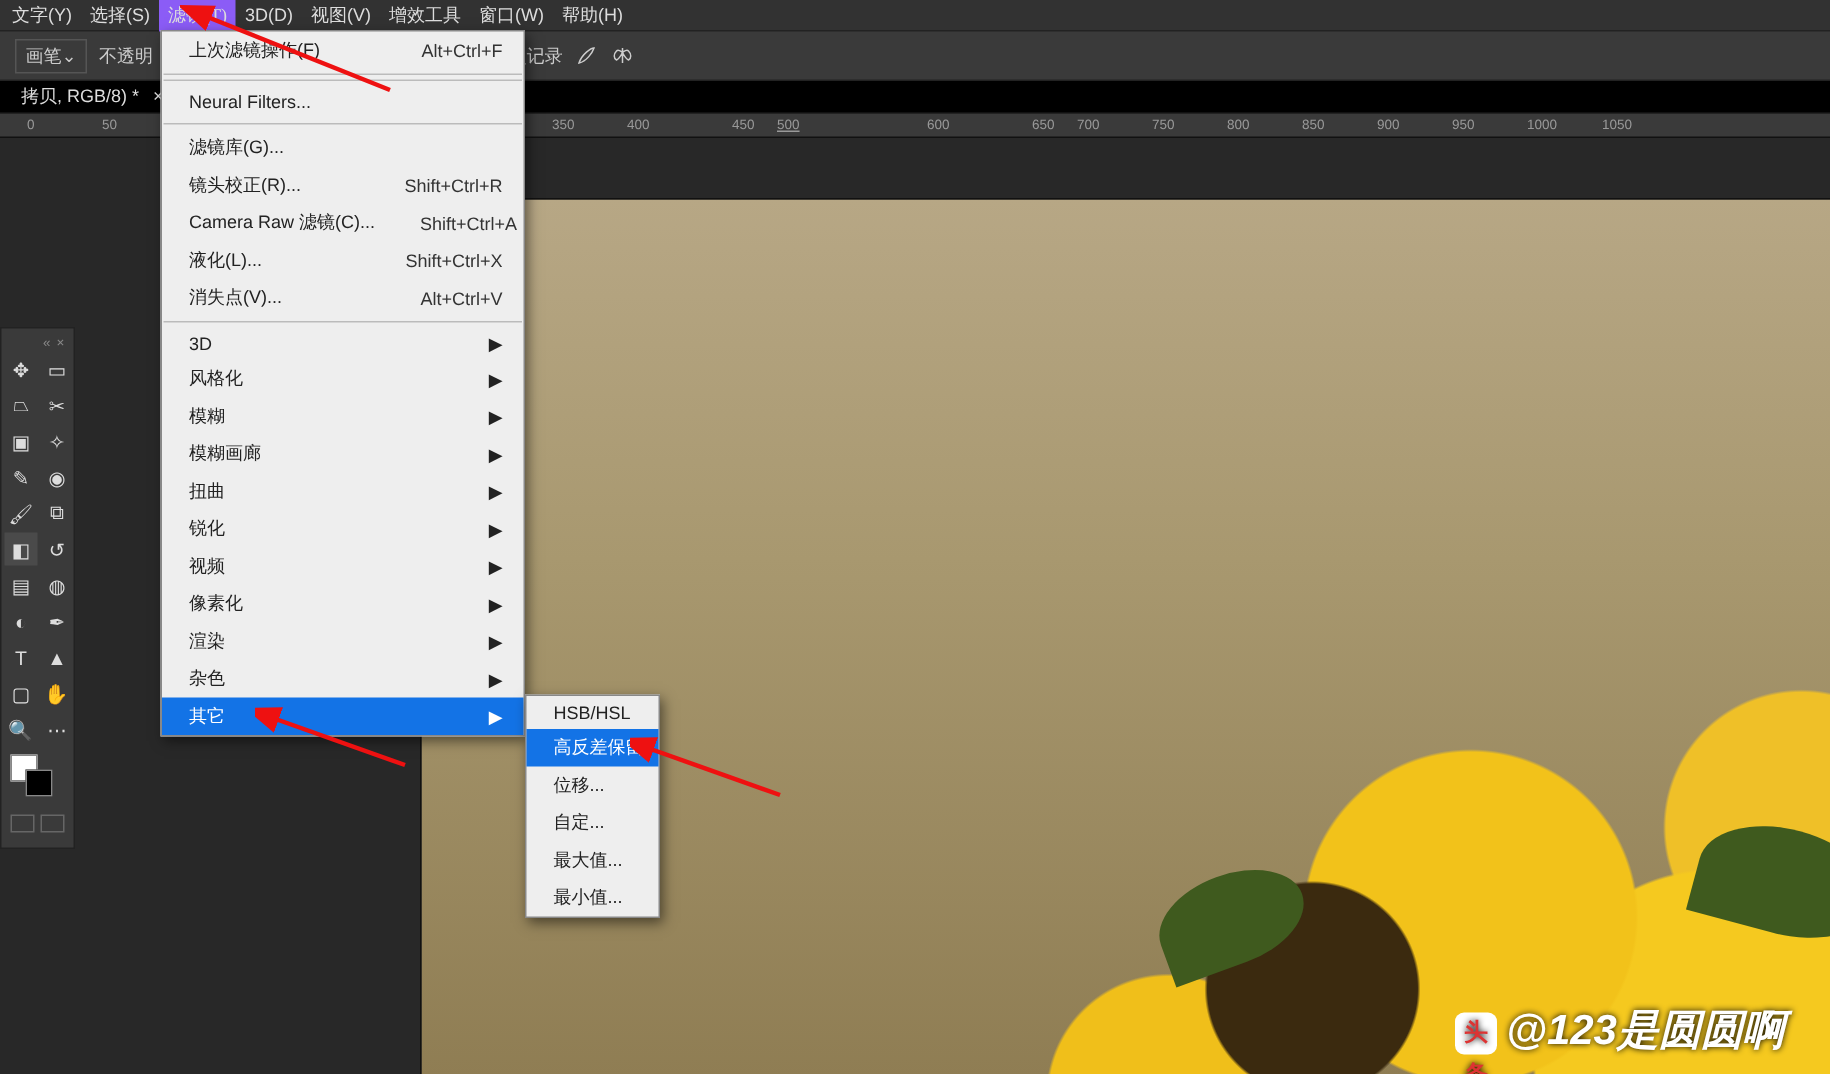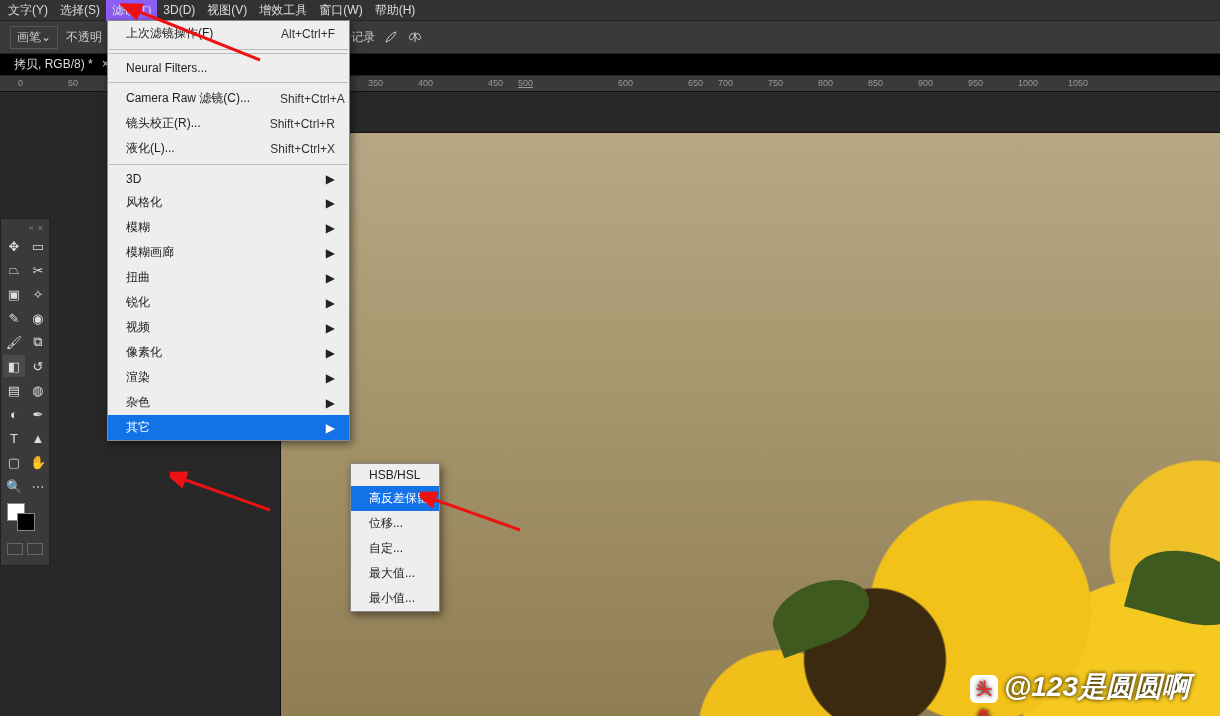--- a/index.html
+++ b/index.html
@@ -213,30 +213,37 @@
       <span class="lbl">上次滤镜操作(F)</span>
       <span class="sc">Alt+Ctrl+F</span>
     </div>
     <div class="sep"></div>
     <div class="sep"></div>
     <div class="row">
       <span class="lbl">Neural Filters...</span>
     </div>
     <div class="sep"></div>
     <div class="row">
+      <span class="lbl">滤镜库(G)...</span>
+    </div>
+    <div class="row">
+      <span class="lbl">镜头校正(R)...</span>
+      <span class="sc">Shift+Ctrl+R</span>
+    </div>
+    <div class="row">
       <span class="lbl">Camera Raw 滤镜(C)...</span>
       <span class="sc">Shift+Ctrl+A</span>
     </div>
     <div class="row">
-      <span class="lbl">镜头校正(R)...</span>
-      <span class="sc">Shift+Ctrl+R</span>
-    </div>
-    <div class="row">
       <span class="lbl">液化(L)...</span>
       <span class="sc">Shift+Ctrl+X</span>
+    </div>
+    <div class="row">
+      <span class="lbl">消失点(V)...</span>
+      <span class="sc">Alt+Ctrl+V</span>
     </div>
     <div class="sep"></div>
     <div class="row">
       <span class="lbl">3D</span>
       <span class="arrow">▶</span>
     </div>
     <div class="row">
       <span class="lbl">风格化</span>
       <span class="arrow">▶</span>
     </div>

